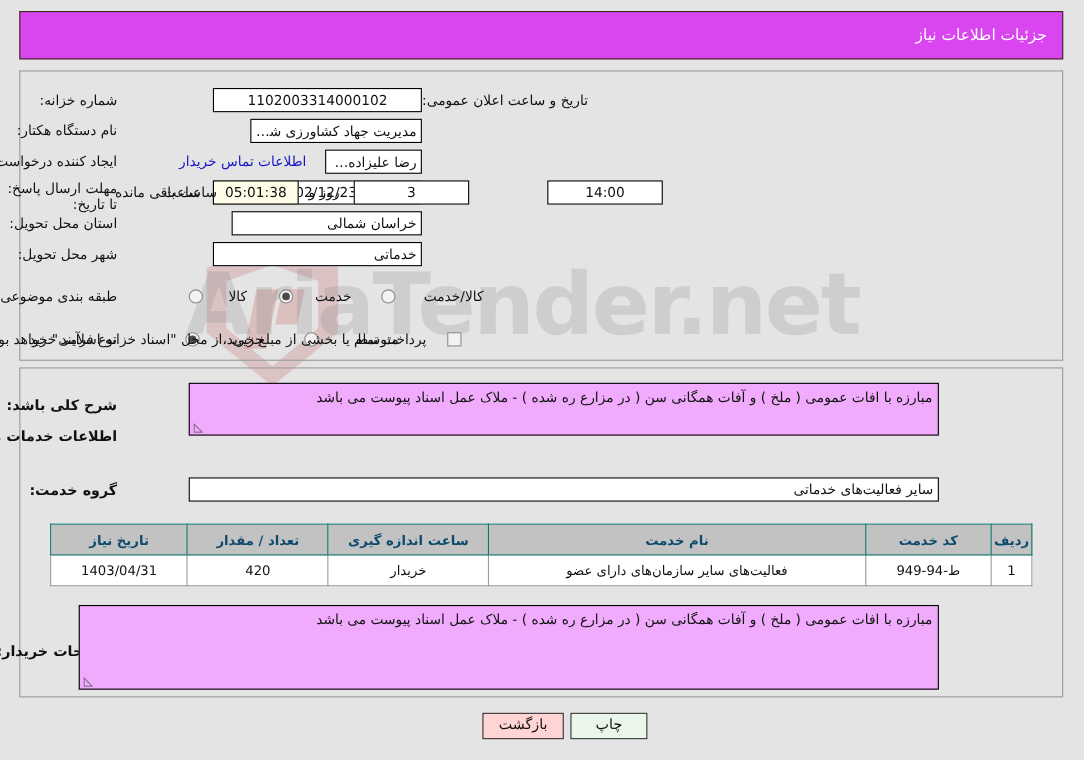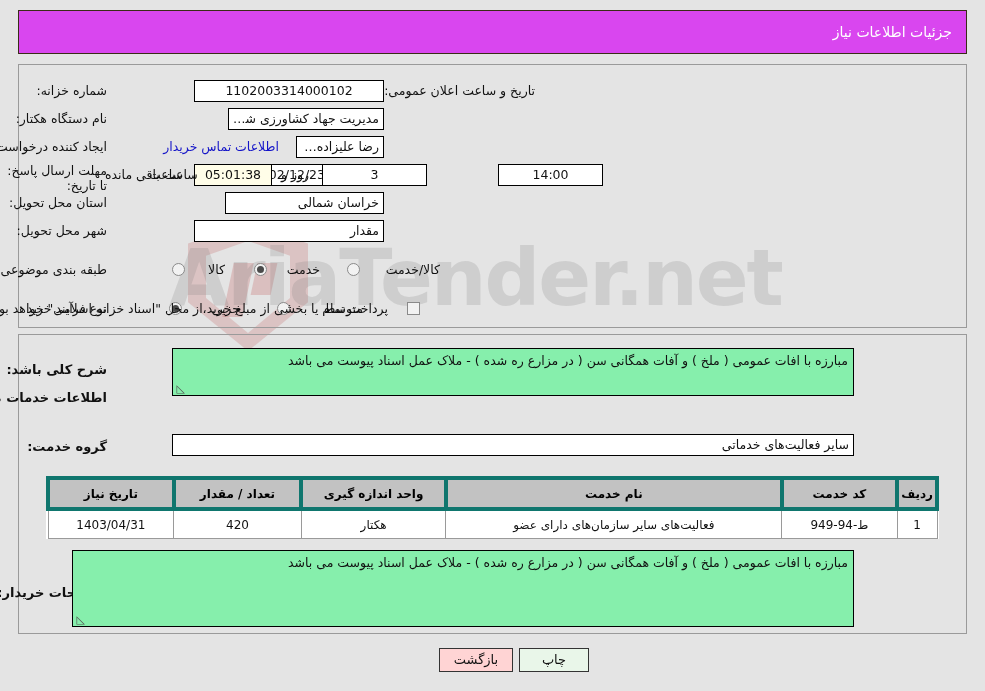--- a/index.html
+++ b/index.html
@@ -159,21 +159,21 @@
     border: 1px solid #8a8a8a;
     background: #f2f2f2;
     box-sizing: border-box;
     z-index: 4;
   }
 
   
   .ta {
     position: absolute;
     border: 1px solid #000000;
-    background: #86efac;
+    background: #f0abfc;
     box-sizing: border-box;
     font-size: 12.5px;
     color: #111111;
     line-height: 17px;
     padding: 3px 5px 0 5px;
     text-align: right;
     z-index: 4;
     overflow: hidden;
   }
   .ta .grip {
@@ -190,25 +190,25 @@
   .tbl {
     position: absolute;
     left: 46px; top: 476px;
     width: 893px;
     border-collapse: collapse;
     z-index: 4;
     background: #ffffff;
   }
   .tbl th {
     background: #c2c2c2;
-    color: #000000;
+    color: #0c4a6e;
     font-size: 12px;
     font-weight: bold;
     height: 27px;
-    border: 4px solid #0f766e;
+    border: 1px solid #0f766e;
     text-align: center;
     padding: 0 0;
   }
   .tbl td {
     background: #ffffff;
     color: #111111;
     font-size: 12px;
     height: 27px;
     border: 1px solid #9a9a9a;
     text-align: center;
@@ -271,24 +271,24 @@
   <div class="lbl" style="right:878px; top:163px; width:108px; white-space:normal; line-height:15px;">مهلت ارسال پاسخ: تا تاریخ:</div>
   <div class="box center" style="right:601px; top:164px; width:190px;">1402/12/23</div>
   <div class="lbl" style="right:802px; top:167px; left:null;">ساعت</div>
   <div class="box center" style="right:null; left:479px; top:164px; width:105px;margin-left:19px;">14:00</div>
   <div class="box center" style="right:null; left:322px; top:164px; width:105px;">3</div>
   <div class="lbl" style="right:null; left:281px; top:167px;">روز و</div>
   <div class="box cream" style="right:null; left:194px; top:164px; width:78px;">05:01:38</div>
   <div class="lbl" style="right:null; left:105px; top:167px;">ساعت باقی مانده</div>
 
   <div class="lbl" style="right:878px; top:195px;">استان محل تحویل:</div>
-  <div class="box rt" style="right:601px; top:192px; width:159px;">خراسان شمالی</div>
+  <div class="box rt" style="right:601px; top:192px; width:173px;">خراسان شمالی</div>
 
   <div class="lbl" style="right:878px; top:223px;">شهر محل تحویل:</div>
-  <div class="box rt" style="right:601px; top:220px; width:190px;">مقدار</div>
+  <div class="box rt" style="right:601px; top:220px; width:190px;">خدماتی</div>
 
   <div class="lbl" style="right:878px; top:262px;">طبقه بندی موضوعی:</div>
   <div class="radio" id="cat-r0" style="right:800px; top:263px;"></div>
   <div class="lbl" style="right:760px; top:262px;">کالا</div>
   <div class="radio on" id="cat-r1" style="right:718px; top:263px;"></div>
   <div class="lbl" style="right:665px; top:262px;">خدمت</div>
   <div class="radio" id="cat-r2" style="right:625px; top:263px;"></div>
   <div class="lbl" style="right:545px; top:262px;">کالا/خدمت</div>
 
   <div class="lbl" style="right:878px; top:301px;">نوع فرآیند خرید :</div>
@@ -311,31 +311,31 @@
 
   <div class="lbl lbl-b" style="right:878px; top:439px; font-size:13px;">گروه خدمت:</div>
   <div class="box rt" style="right:131px; top:434px; left:172px;">سایر فعالیت‌های خدماتی</div>
 
   <table class="tbl">
     <thead>
       <tr>
         <th class="col-radif">ردیف</th>
         <th class="col-code">کد خدمت</th>
         <th class="col-name">نام خدمت</th>
-        <th class="col-unit">واحد اندازه گیری</th>
+        <th class="col-unit">ساعت اندازه گیری</th>
         <th class="col-qty">تعداد / مقدار</th>
         <th class="col-date">تاریخ نیاز</th>
       </tr>
     </thead>
     <tbody>
       <tr>
         <td>1</td>
         <td>ط-94-949</td>
         <td>فعالیت‌های سایر سازمان‌های دارای عضو</td>
-        <td>هکتار</td>
+        <td>خریدار</td>
         <td>420</td>
         <td>1403/04/31</td>
       </tr>
     </tbody>
   </table>
 
   <div class="lbl lbl-b" style="right:878px; top:585px; font-size:13px;">توضیحات خریدار:</div>
   <div class="ta" style="right:131px; top:550px; left:72px; height:77px;">
     <span>مبارزه با افات عمومی ( ملخ ) و آفات همگانی سن ( در مزارع ره شده ) - ملاک عمل اسناد پیوست می باشد</span>
     <span class="grip">◺</span>

